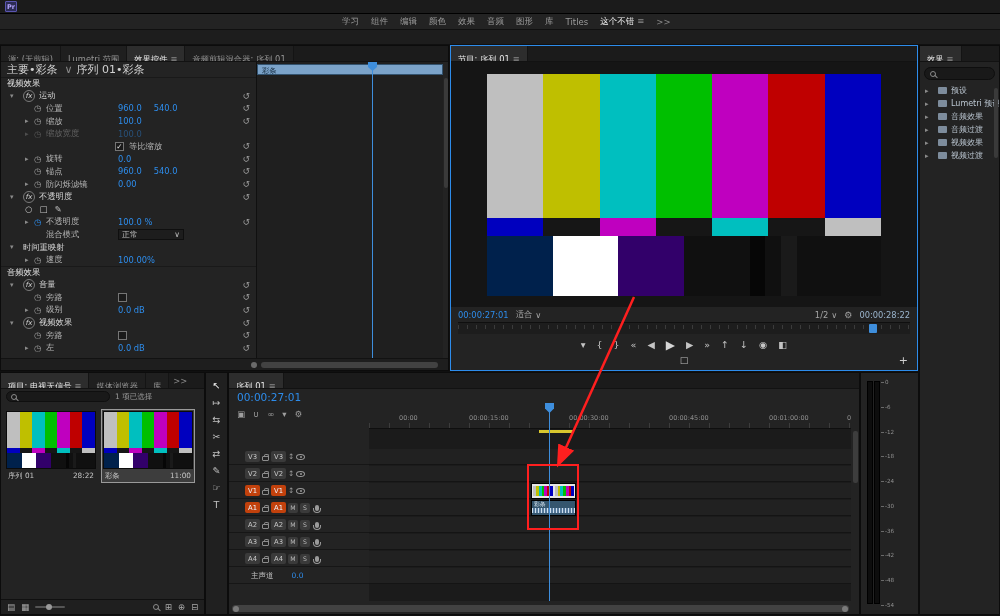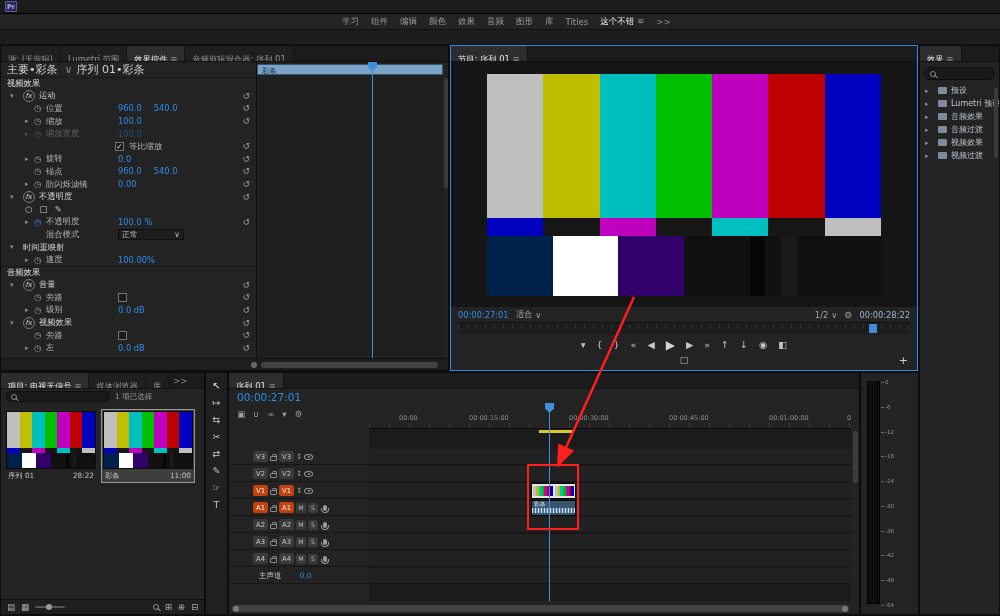--- a/index.html
+++ b/index.html
@@ -143,21 +143,21 @@
 .tl-icons{position:absolute;left:8px;top:20px;display:flex;gap:8px;font-size:8.5px;color:#9f9f9f}
 .tl-ruler{position:absolute;left:140px;right:8px;top:14px;height:26px;overflow:hidden;
   border-bottom:1px solid #0f0f0f;background:#232323}
 .tl-ruler::after{content:"";position:absolute;left:0;right:0;bottom:0;height:5px;
   background:repeating-linear-gradient(90deg,#3c3c3c 0 1px,transparent 1px 20px)}
 .tl-ruler .rl{position:absolute;top:11px;font-size:6.5px;color:#8e8e8e;white-space:nowrap}
 .tl-ya{position:absolute;left:310px;top:41px;width:34px;height:3px;background:#d9c72e;z-index:4}
 .tl-lanes{position:absolute;left:140px;right:8px;top:40px;bottom:13px;background:#1b1b1b}
 .lane{position:absolute;left:0;right:0;height:16px;background:#212121;border-bottom:1px solid #141414}
 .trow{position:absolute;left:0;width:140px;height:16px;display:flex;align-items:center;gap:2px;
-  padding-left:24px;background:#232323;border-bottom:1px solid #161616;font-size:6.8px}
+  padding-left:16px;background:#232323;border-bottom:1px solid #161616;font-size:6.8px}
 .patch{min-width:15px;height:11px;background:#3a3a3a;border-radius:2px;color:#c6c6c6;
   display:flex;align-items:center;justify-content:center;padding:0 1px}
 .patch.on{background:#c2410c;color:#ecf4fc}
 .msbox{width:10px;height:10px;background:#3a3a3a;border-radius:2px;color:#b9b9b9;font-size:6.2px;
   display:flex;align-items:center;justify-content:center}
 .icon-lock{flex:none;width:7px;height:5px;border:1px solid #8d8d8d;border-radius:1px;position:relative;margin-top:3px}
 .icon-lock::before{content:"";position:absolute;left:1px;top:-3px;width:3px;height:2px;
   border:1px solid #8d8d8d;border-bottom:none;border-radius:2px 2px 0 0}
 .icon-eye{flex:none;width:9px;height:6px;border:1px solid #9a9a9a;border-radius:50%;position:relative}
 .icon-eye::before{content:"";position:absolute;left:2.5px;top:1px;width:2px;height:2px;background:#9a9a9a;border-radius:50%}

